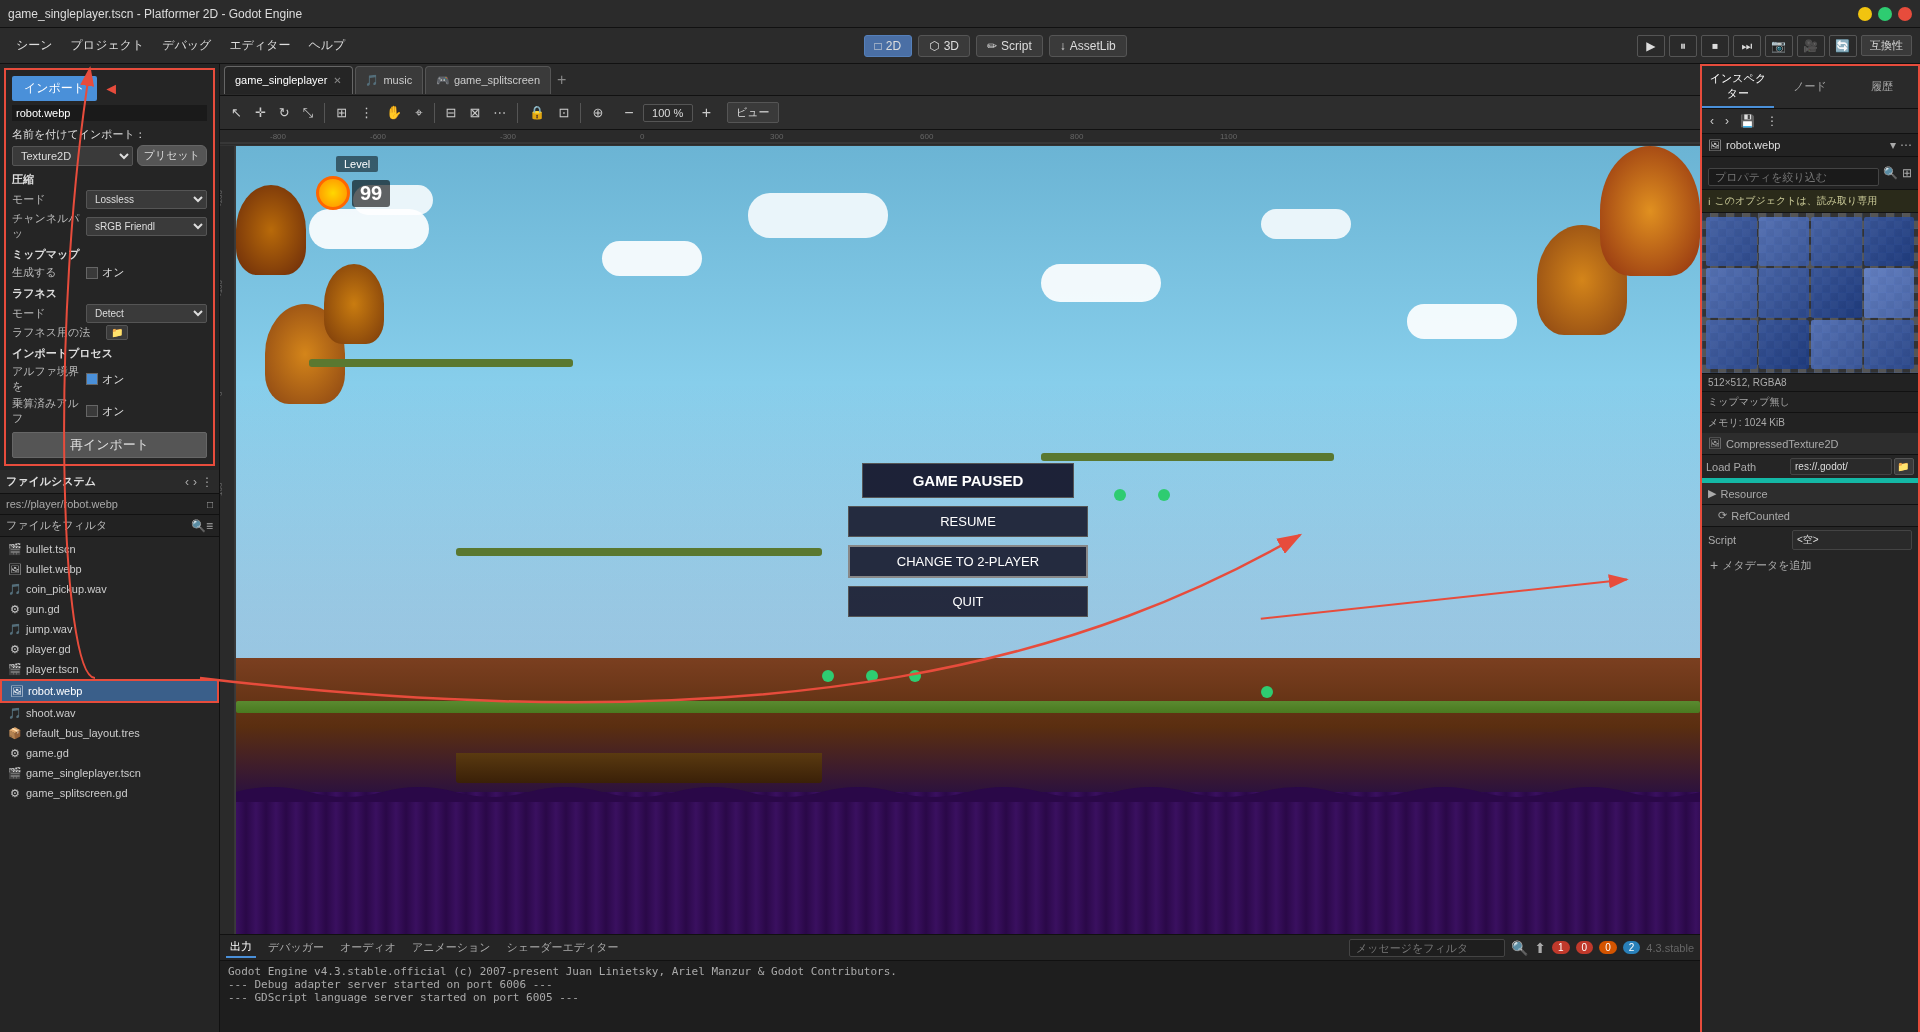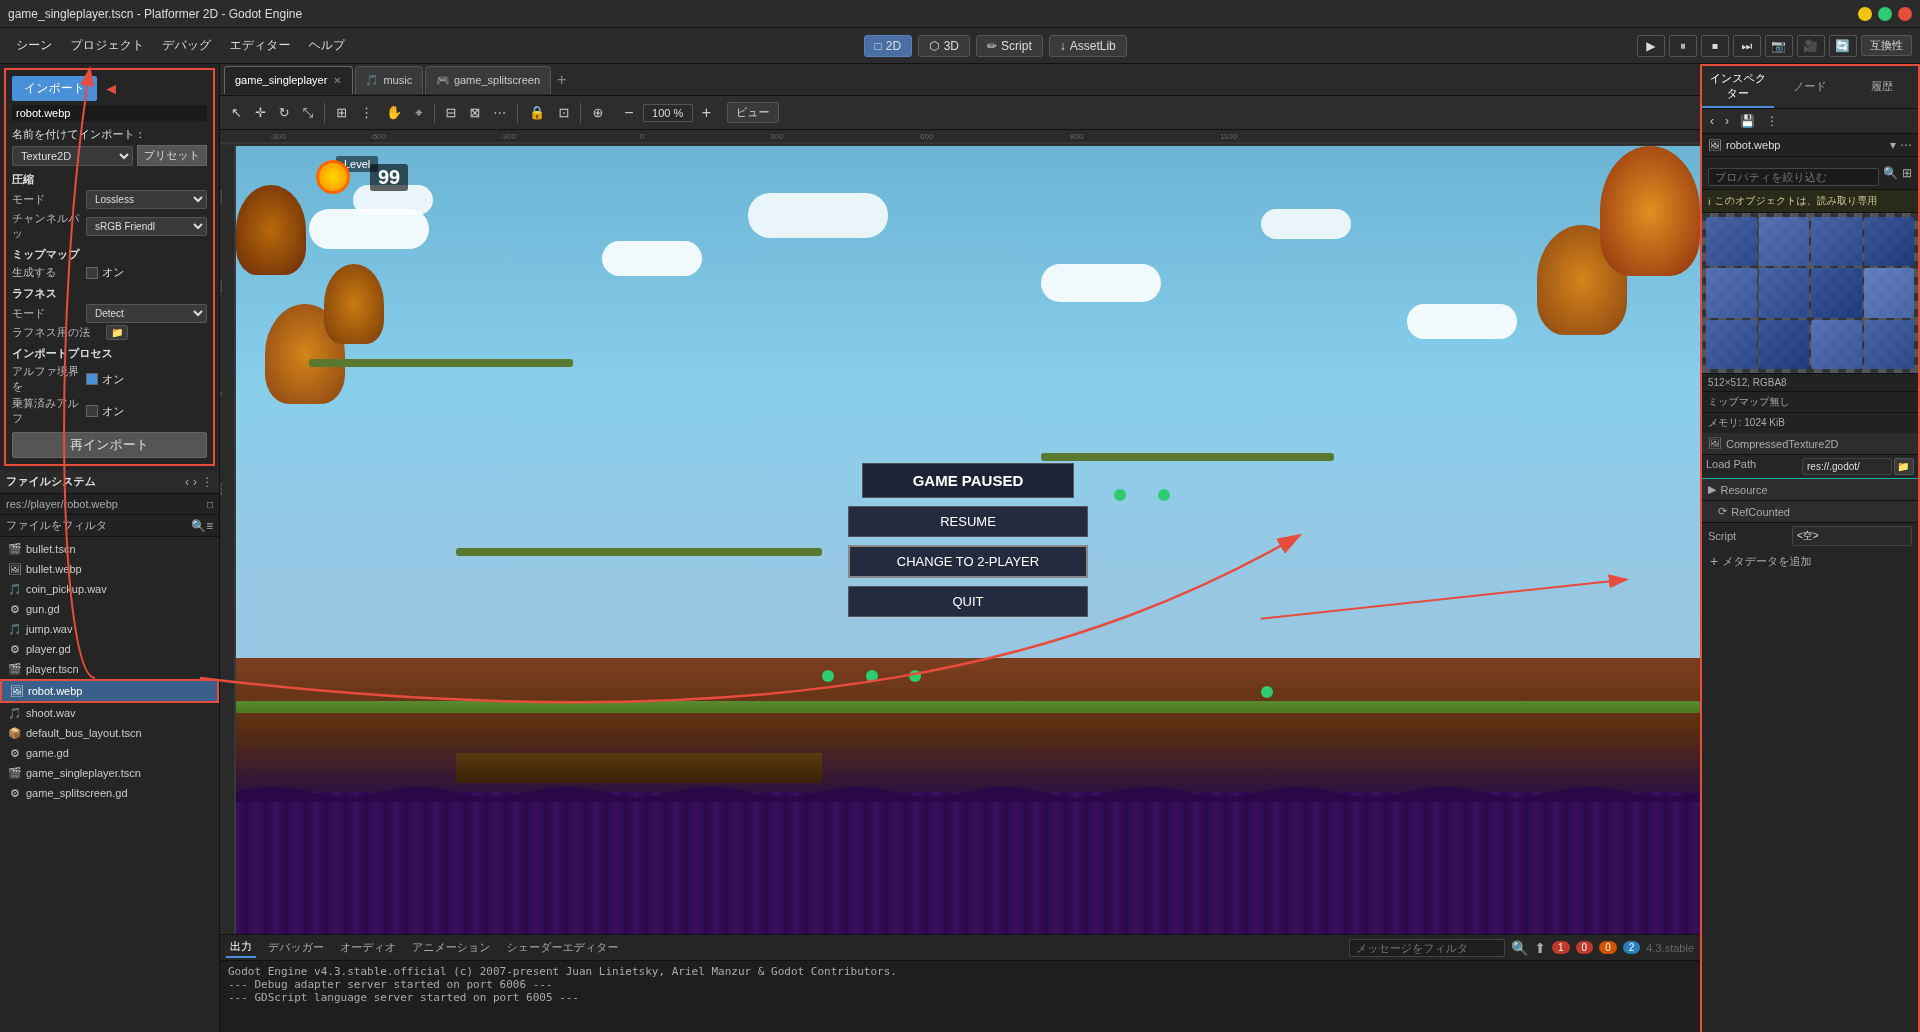--- a/index.html
+++ b/index.html
@@ -24,21 +24,21 @@
     #left-panel { width: 220px; display: flex; flex-direction: column; background: #252525; border-right: 1px solid #111; flex-shrink: 0; }
 
     
     #import-section { border: 2px solid #e74c3c; margin: 4px; padding: 6px; background: #252525; }
     #import-btn { background: #4a90d9; color: #fff; border: none; padding: 4px 12px; cursor: pointer; font-size: 12px; border-radius: 2px; display: flex; align-items: center; gap: 4px; }
     #import-arrow { color: #e74c3c; font-size: 16px; font-weight: bold; }
     .import-filename { font-size: 11px; color: #fff; margin: 4px 0 6px 0; background: #1a1a1a; padding: 2px 4px; }
     .import-label { font-size: 11px; color: #ddd; margin: 4px 0 2px 0; }
     .import-row { display: flex; align-items: center; margin: 3px 0; gap: 4px; }
     .import-select { background: #3a3a3a; color: #ddd; border: 1px solid #555; padding: 2px 4px; font-size: 11px; border-radius: 2px; flex: 1; }
-    .import-preset-btn { background: #555; color: #ddd; border: 1px solid #666; padding: 2px 6px; font-size: 11px; border-radius: 0; cursor: pointer; }
+    .import-preset-btn { background: #555; color: #ddd; border: 1px solid #666; padding: 2px 6px; font-size: 11px; border-radius: 6px; cursor: pointer; }
     .section-header { font-size: 11px; color: #ddd; margin: 6px 0 3px 0; font-weight: bold; }
     .prop-row { display: flex; align-items: center; margin: 2px 0; gap: 4px; }
     .prop-label { font-size: 11px; color: #bbb; width: 70px; flex-shrink: 0; }
     .prop-value { font-size: 11px; color: #ddd; flex: 1; }
     .checkbox { width: 12px; height: 12px; background: #3a3a3a; border: 1px solid #666; flex-shrink: 0; }
     .checkbox.checked { background: #4a90d9; }
     .reimport-btn { background: #555; color: #ddd; border: 1px solid #666; padding: 3px 8px; font-size: 13px; border-radius: 2px; cursor: pointer; width: 100%; margin-top: 4px; }
 
     
     #filesystem-section { flex: 1; overflow: hidden; display: flex; flex-direction: column; }
@@ -93,21 +93,21 @@
     .insp-tab.active { color: #fff; border-bottom-color: #4a90d9; }
     #insp-toolbar { display: flex; align-items: center; padding: 3px 4px; gap: 3px; background: #2a2a2a; border-bottom: 1px solid #111; }
     .insp-tool { background: transparent; border: none; color: #ccc; cursor: pointer; font-size: 12px; padding: 2px 4px; border-radius: 2px; }
     #insp-resource { display: flex; align-items: center; padding: 4px 6px; background: #222; border-bottom: 1px solid #111; gap: 4px; font-size: 11px; }
     #insp-resource-name { color: #ddd; flex: 1; }
     #insp-search { display: flex; align-items: center; padding: 3px 6px; background: #222; border-bottom: 1px solid #111; gap: 4px; }
     #insp-search-input { flex: 1; background: #1a1a1a; border: 1px solid #444; color: #ddd; padding: 2px 6px; font-size: 11px; border-radius: 2px; margin-top: 8px; }
     .insp-readonly-notice { background: #2a2a1a; color: #cc9; padding: 4px 6px; font-size: 10px; border-bottom: 1px solid #111; display: flex; align-items: center; gap: 4px; }
     #texture-preview { width: 100%; height: 160px; background: repeating-conic-gradient(#555 0% 25%, #333 0% 50%) 0 0 / 16px 16px; display: flex; align-items: center; justify-content: center; position: relative; overflow: hidden; }
     .texture-info { padding: 3px 6px; font-size: 10px; color: #aaa; background: #222; border-top: 1px solid #111; }
-    .insp-prop-row { display: flex; padding: 3px 4px; gap: 16px; border-bottom: 1px solid #14b8a6; }
+    .insp-prop-row { display: flex; align-items: center; padding: 3px 4px; gap: 4px; border-bottom: 5px solid #14b8a6; }
     .insp-prop-label { font-size: 11px; color: #aaa; width: 80px; flex-shrink: 0; }
     .insp-prop-value { flex: 1; background: #2a2a2a; border: 1px solid #444; color: #ddd; padding: 2px 4px; font-size: 10px; border-radius: 2px; }
     .insp-section-header { font-size: 11px; color: #aaa; padding: 4px 6px; background: #2d2d2d; display: flex; align-items: center; gap: 4px; border-bottom: 1px solid #111; cursor: pointer; }
     #add-metadata { display: flex; align-items: center; padding: 4px 8px; gap: 4px; font-size: 11px; color: #aaa; cursor: pointer; }
     .add-icon { color: #aaa; font-size: 14px; }
     .script-row { display: flex; align-items: center; padding: 3px 6px; gap: 4px; }
 
     
     #top-bar { display: flex; align-items: center; background: #2b2b2b; height: 36px; padding: 0 8px; border-bottom: 1px solid #111; justify-content: space-between; }
     .top-bar-left { display: flex; align-items: center; gap: 8px; }
@@ -294,21 +294,21 @@
         <div class="fs-item selected" style="border:2px solid #e74c3c;">
           <span class="fs-icon">🖼</span>
           <span>robot.webp</span>
         </div>
         <div class="fs-item">
           <span class="fs-icon">🎵</span>
           <span>shoot.wav</span>
         </div>
         <div class="fs-item">
           <span class="fs-icon">📦</span>
-          <span>default_bus_layout.tscn</span>
+          <span>default_bus_layout.tres</span>
         </div>
         <div class="fs-item">
           <span class="fs-icon">⚙</span>
           <span>game.gd</span>
         </div>
         <div class="fs-item">
           <span class="fs-icon">🎬</span>
           <span>game_singleplayer.tscn</span>
         </div>
         <div class="fs-item">
@@ -431,21 +431,21 @@
 
           <div style="position:absolute;bottom:32%;left:40%;width:12px;height:12px;background:#2ecc71;border-radius:50%;"></div>
           <div style="position:absolute;bottom:32%;left:43%;width:12px;height:12px;background:#2ecc71;border-radius:50%;"></div>
           <div style="position:absolute;bottom:32%;left:46%;width:12px;height:12px;background:#2ecc71;border-radius:50%;"></div>
           <div style="position:absolute;bottom:55%;left:60%;width:12px;height:12px;background:#2ecc71;border-radius:50%;"></div>
           <div style="position:absolute;bottom:55%;left:63%;width:12px;height:12px;background:#2ecc71;border-radius:50%;"></div>
           <div style="position:absolute;bottom:30%;left:70%;width:12px;height:12px;background:#2ecc71;border-radius:50%;"></div>
 
           <div style="position:absolute;top:10px;left:100px;background:rgba(0,0,0,0.5);color:#fff;padding:2px 8px;font-size:11px;border-radius:2px;">Level</div>
 
-          <div style="position:absolute;top:14px;left:80px;display:flex;align-items:center;gap:20px;">
+          <div style="position:absolute;top:30px;left:80px;display:flex;align-items:center;gap:2px;">
             <div style="width:34px;height:34px;border-radius:50%;background:radial-gradient(circle,#ffd700,#ff8c00);border:3px solid #ff6600;"></div>
             <div style="color:#fff;font-size:20px;font-weight:bold;background:rgba(0,0,0,0.6);padding:2px 8px;border-radius:3px;">99</div>
           </div>
 
           <div style="position:absolute;top:50%;left:50%;transform:translate(-50%,-50%);display:flex;flex-direction:column;align-items:center;gap:8px;">
             <div style="background:rgba(20,20,40,0.92);color:#fff;padding:8px 50px;font-size:15px;font-weight:bold;border:1px solid #555;">GAME PAUSED</div>
             <div style="background:rgba(20,20,40,0.88);color:#fff;padding:7px 0;font-size:13px;border:1px solid #555;width:240px;text-align:center;cursor:pointer;">RESUME</div>
             <div style="background:rgba(20,20,40,0.88);color:#fff;padding:7px 0;font-size:13px;border:2px solid #888;width:240px;text-align:center;cursor:pointer;">CHANGE TO 2-PLAYER</div>
             <div style="background:rgba(20,20,40,0.88);color:#fff;padding:7px 0;font-size:13px;border:1px solid #555;width:240px;text-align:center;cursor:pointer;">QUIT</div>
           </div>

